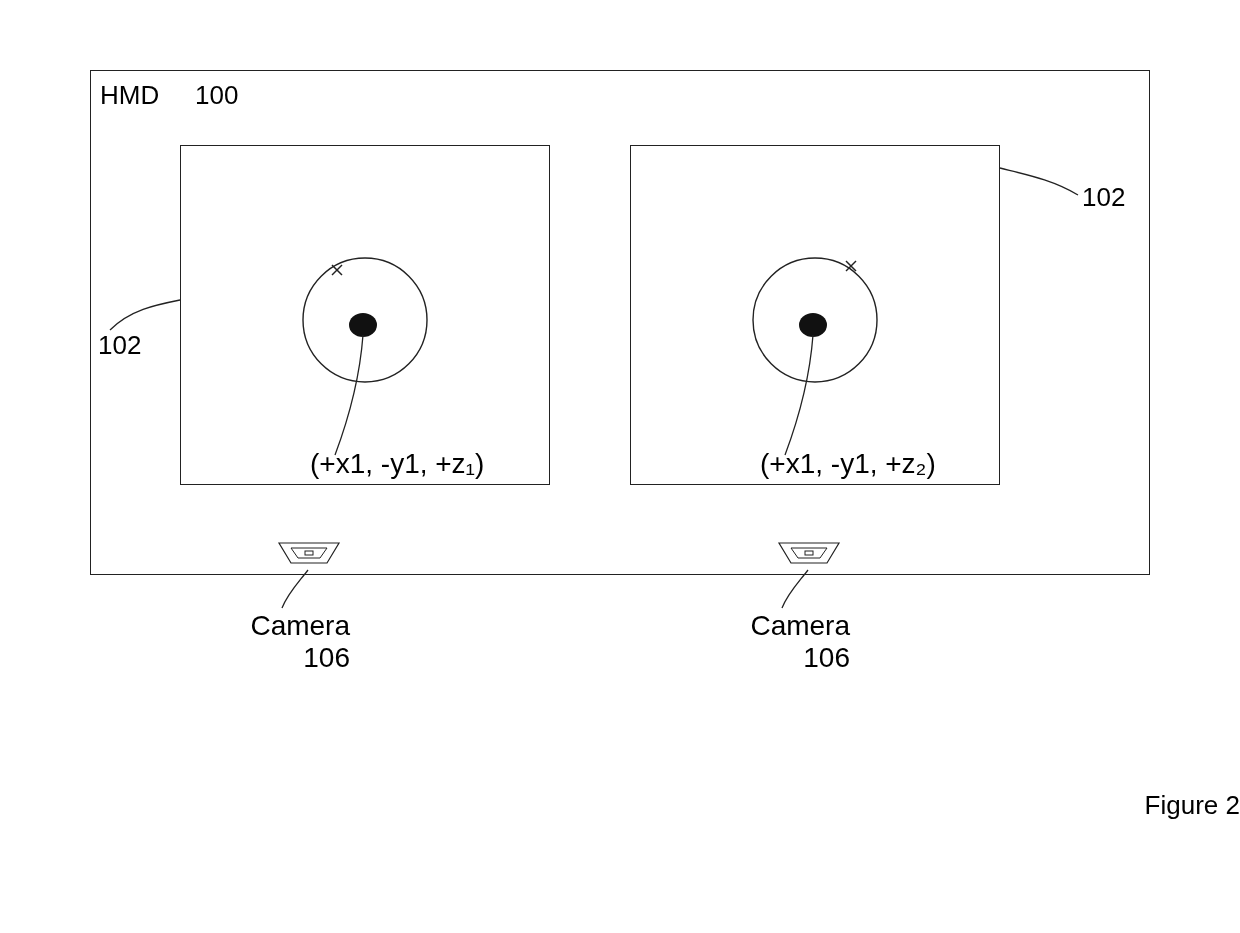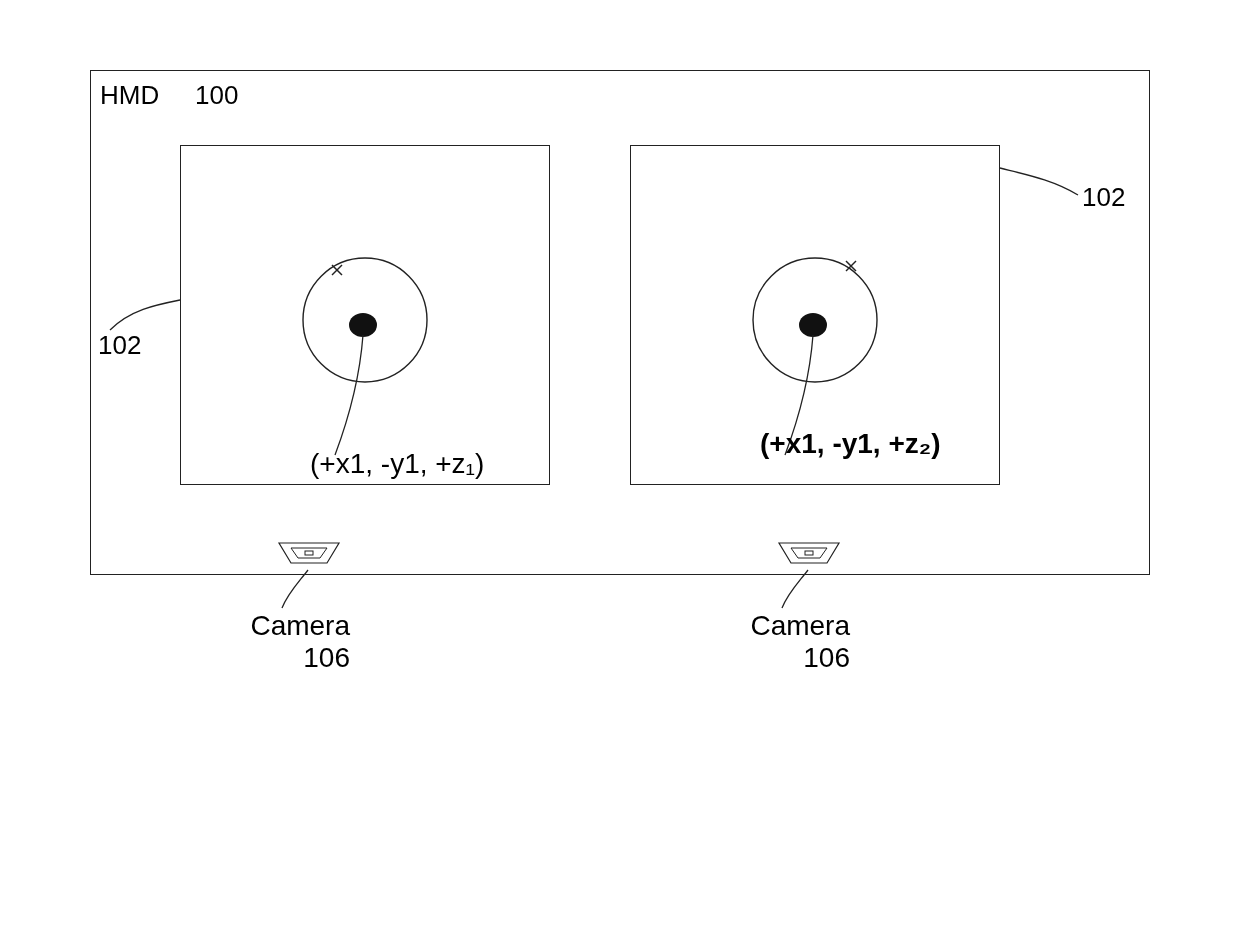--- a/index.html
+++ b/index.html
@@ -66,21 +66,21 @@
     <circle cx="185" cy="175" r="62" fill="none" stroke="#222" stroke-width="1.4"></circle>
     <ellipse cx="183" cy="180" rx="14" ry="12" fill="#111"></ellipse>
     <g stroke="#222" stroke-width="1.5">
       <line x1="216" y1="116" x2="226" y2="126"></line>
       <line x1="226" y1="116" x2="216" y2="126"></line>
     </g>
     <path d="M183 190 C 180 230, 170 270, 155 310" fill="none" stroke="#222" stroke-width="1.3"></path>
   </svg>
 
   <span class="abs label-small" style="left:310px; top:448px;">(+x1, -y1, +z₁)</span>
-  <span class="abs label-small" style="left:760px; top:428px;font-weight:bold;">(+x1, -y1, +z₂)</span>
+  <span class="abs label-small" style="left:760px; top:448px;">(+x1, -y1, +z₂)</span>
 
   <svg class="abs" style="left:100px; top:295px;" width="90" height="60">
     <path d="M10 35 C 30 15, 55 10, 80 5" fill="none" stroke="#222" stroke-width="1.3"></path>
   </svg>
   <span class="abs label" style="left:98px; top:330px;">102</span>
 
   <svg class="abs" style="left:998px; top:160px;" width="90" height="60">
     <path d="M2 8 C 30 15, 55 20, 80 35" fill="none" stroke="#222" stroke-width="1.3"></path>
   </svg>
   <span class="abs label" style="left:1082px; top:182px;">102</span>
@@ -105,14 +105,15 @@
 
   <div class="abs center-text" style="left:230px; top:610px; width:120px;">
     <div class="label-small">Camera</div>
     <div class="label-small bold">106</div>
   </div>
   <div class="abs center-text" style="left:730px; top:610px; width:120px;">
     <div class="label-small">Camera</div>
     <div class="label-small bold">106</div>
   </div>
 
+  <div class="abs label center-text" style="left:0; top:790px; width:1240px;">Figure 2</div>
 
 </div>
 
 </body></html>

